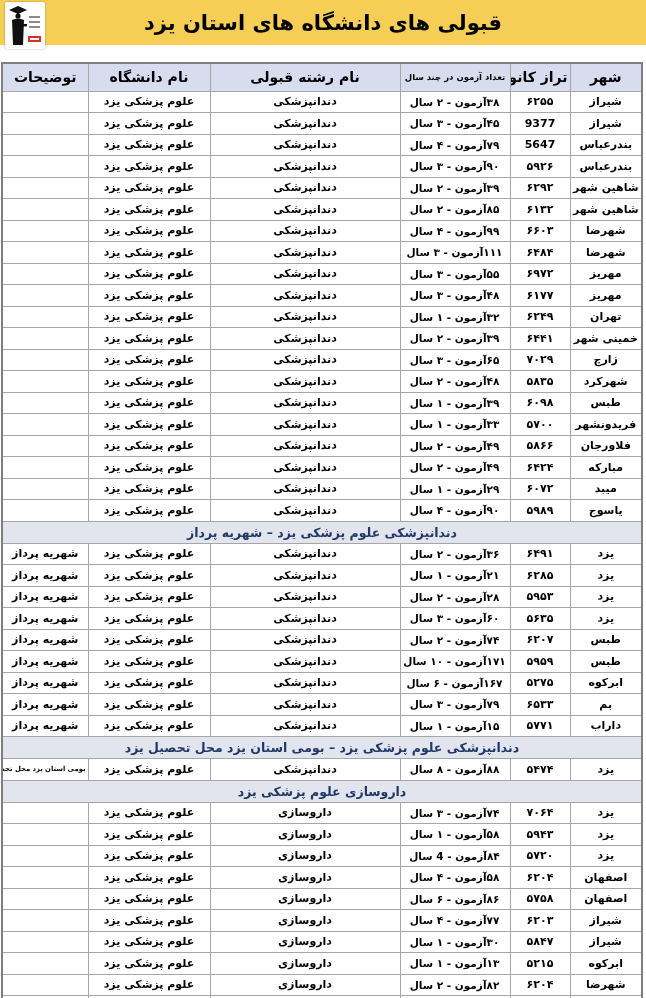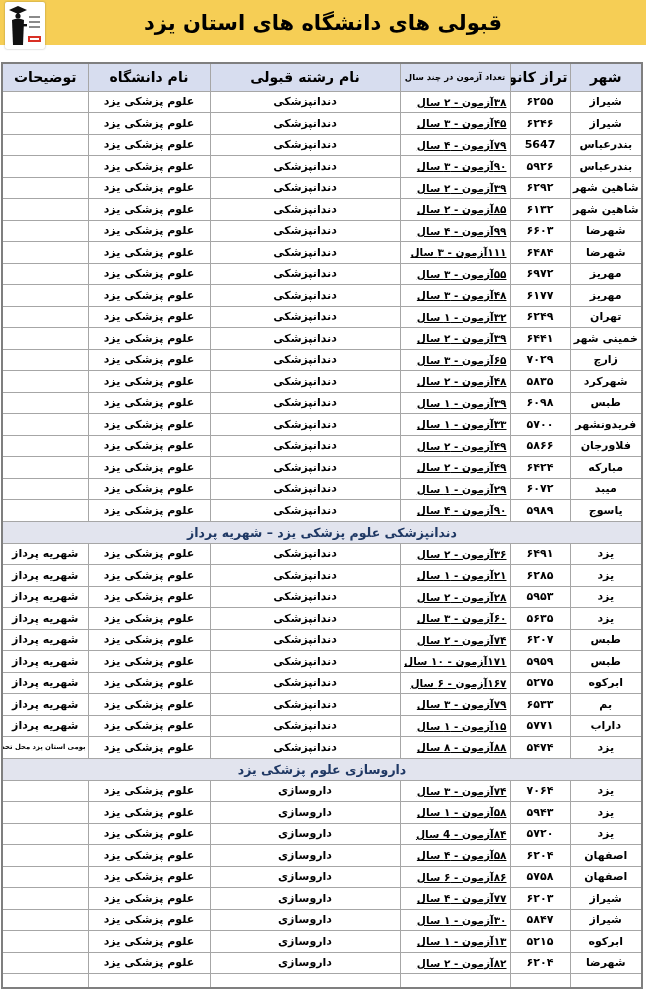--- a/index.html
+++ b/index.html
@@ -43,21 +43,21 @@
     color:#000;text-align:center;vertical-align:middle;
   }
   thead tr{height:28px;}
   thead th{
     background:var(--header_row,#d7ddef);
     font-size:14px;font-weight:bold;
   }
   thead th.exams-h{font-size:8.5px;}
   tbody tr{height:21.5px;}
   tbody td{font-size:11px;font-weight:bold;background:#ffffff;}
-  td.exams{text-align:right;font-size:10.5px;padding-right:3px;text-decoration:underline;}
+  td.exams{text-align:center;font-size:10.5px;padding-right:3px;}
   td.score{font-size:11px;}
   tr.section-row{height:22px;}
   tr.section-row td{
     background:var(--section_row,#e2e4ee);
     color:var(--section_text,#1f3864);
     font-size:12.5px;font-weight:bold;text-align:center;
   }
   td.notes-tiny{font-size:6.8px;font-weight:bold;}
   tr.partial-row{height:14px;}
   tr.partial-row td{background:#ffffff;}
@@ -114,21 +114,21 @@
         <tr>
           <td>شیراز</td>
           <td class="score">۶۲۵۵</td>
           <td class="exams">۳۸آزمون - ۲ سال</td>
           <td>دندانپزشکی</td>
           <td>علوم پزشکی یزد</td>
           <td></td>
         </tr>
         <tr>
           <td>شیراز</td>
-          <td class="score">۶۲۴۶</td>
+          <td class="score">9377</td>
           <td class="exams">۴۵آزمون - ۳ سال</td>
           <td>دندانپزشکی</td>
           <td>علوم پزشکی یزد</td>
           <td></td>
         </tr>
         <tr>
           <td>بندرعباس</td>
           <td class="score">5647</td>
           <td class="exams">۷۹آزمون - ۴ سال</td>
           <td>دندانپزشکی</td>
@@ -339,20 +339,23 @@
           <td>شهریه پرداز</td>
         </tr>
         <tr>
           <td>داراب</td>
           <td class="score">۵۷۷۱</td>
           <td class="exams">۱۵آزمون - ۱ سال</td>
           <td>دندانپزشکی</td>
           <td>علوم پزشکی یزد</td>
           <td>شهریه پرداز</td>
         </tr>
+        <tr class="section-row">
+          <td colspan="6">دندانپزشکی علوم پزشکی یزد – بومی استان یزد محل تحصیل یزد</td>
+        </tr>
         <tr>
           <td>یزد</td>
           <td class="score">۵۴۷۴</td>
           <td class="exams">۸۸آزمون - ۸ سال</td>
           <td>دندانپزشکی</td>
           <td>علوم پزشکی یزد</td>
           <td class="notes-tiny">بومی استان یزد محل تحصیل یزد</td>
         </tr>
         <tr class="section-row">
           <td colspan="6">داروسازی علوم پزشکی یزد</td>

